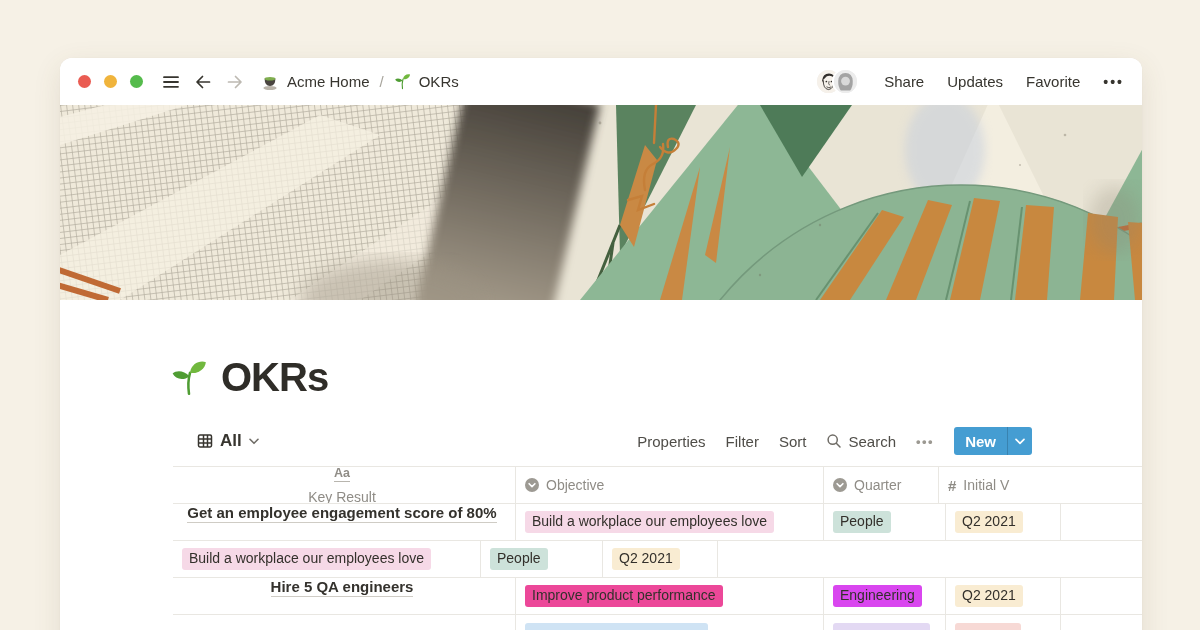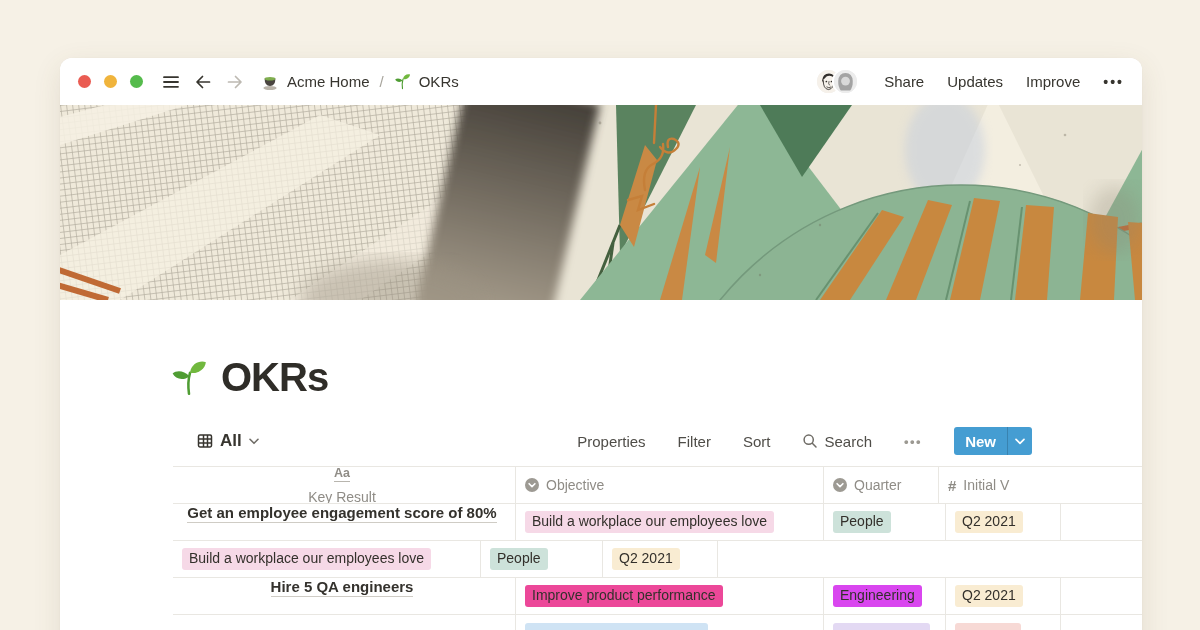--- a/index.html
+++ b/index.html
@@ -30,21 +30,21 @@
   .cover svg { display:block; width:100%; height:100%; }
 
   
   .content { background:#fff; }
   .page-head { margin:55px 0 0 110px; display:flex; align-items:center; gap:13px; }
   .page-icon svg { display:block; }
   .page-title { font-size:40px; font-weight:700; letter-spacing:-1px; color:#2f2d28; }
 
   .toolbar { margin:25px 110px 0 113px; display:flex; align-items:center; height:32px; }
   .view-btn { display:flex; align-items:center; gap:7px; font-size:17px; font-weight:700;padding-left:24px; }
-  .tb2-right { margin-left:auto; display:flex; align-items:center; gap:32px; font-size:15px; color:#4f4d48; }
+  .tb2-right { margin-left:auto; display:flex; align-items:center; gap:20px; font-size:15px; color:#4f4d48; }
   .tb2-item { display:flex; align-items:center; gap:6px; }
   .tb2-more { color:#9c9992; letter-spacing:1.5px; font-weight:700; font-size:13px; }
   .new-btn { display:flex; align-items:stretch; height:28px; border-radius:3px; overflow:hidden; color:#fff; font-weight:700; font-size:15px; }
   .new-main { display:flex; align-items:center; padding:0 11px; }
   .new-caret { display:flex; align-items:center; justify-content:center; width:25px; border-left:1px solid rgba(0,0,0,.16); }
 
   
   .table { margin:9px 0 0 113px; width:969px; border-top:1px solid #e9e7e2; font-size:14px; }
   .tr { display:flex; height:37px; border-bottom:1px solid #e9e7e2; align-items:center; }
   .td { height:100%; display:flex; align-items:center; padding:0 9px; border-right:1px solid #e9e7e2; overflow:hidden; white-space:nowrap; }
@@ -125,21 +125,21 @@
         <span class="avatar">
           <svg width="23" height="23" viewBox="0 0 27 27">
             <rect width="27" height="27" fill="#ececec"></rect>
             <path d="M13.5 3.5 Q5.5 3.5 5 13 Q4.7 20 8 24 L19 24 Q22.3 20 22 13 Q21.5 3.5 13.5 3.5 Z" fill="#a3a3a3"></path>
             <circle cx="13.5" cy="13" r="5.2" fill="#d9d9d9"></circle>
           </svg>
         </span>
       </div>
       <span>Share</span>
       <span>Updates</span>
-      <span>Improve</span>
+      <span>Favorite</span>
       <span class="tb-more">•••</span>
     </div>
   </div>
 
   <div class="cover">
     <svg viewBox="0 0 1082 195" preserveAspectRatio="xMidYMid slice">
       <defs>
         <pattern id="hatch" width="6" height="6" patternUnits="userSpaceOnUse" patternTransform="rotate(-7)">
           <path d="M0 .5 H6 M.5 0 V6" stroke="#837c6e" stroke-width=".7" opacity=".55"></path>
         </pattern>

